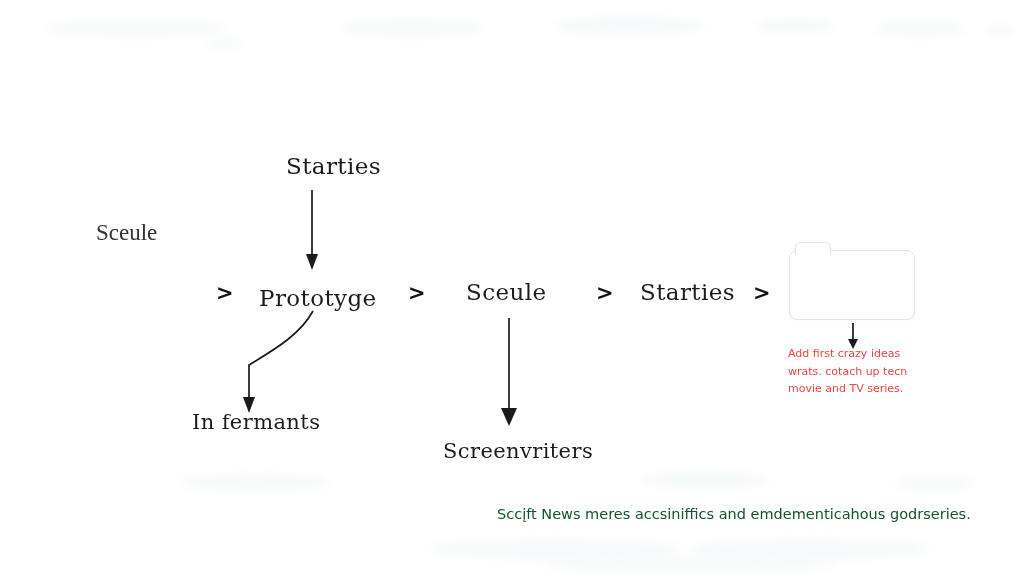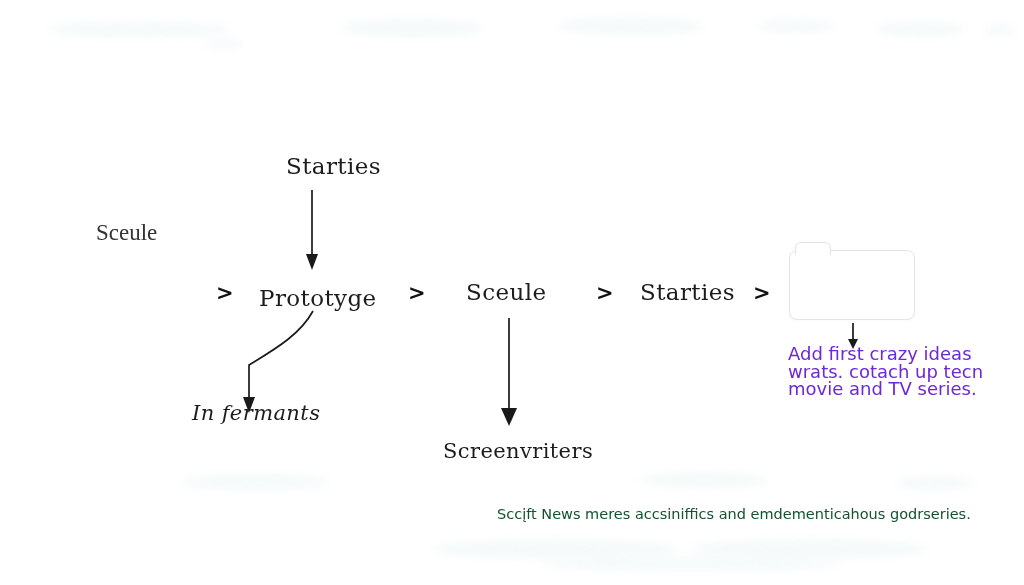--- a/index.html
+++ b/index.html
@@ -34,23 +34,23 @@
   .chevron {
     font-family: "DejaVu Sans", sans-serif;
     font-weight: bold;
     font-size: 21px;
     color: #111111;
     transform: scaleY(1.05);
   }
 
   .caption {
     font-family: "DejaVu Sans", sans-serif;
-    font-size: 18px;
+    font-size: 11px;
     line-height: 17.5px;
-    color: #6d28d9;
+    color: #ef4444;
     white-space: nowrap;
   }
 
   .footer-text {
     font-family: "DejaVu Sans", sans-serif;
     font-size: 14.5px;
     color: #14532d;
     white-space: nowrap;
   }
 
@@ -136,21 +136,21 @@
     <div>Add first crazy ideas</div>
     <div>wrats. cotach up tecn</div>
     <div>movie and TV series.</div>
   </div>
 
   <svg class="abs arrow" style="left:235px; top:307px;" width="90" height="112" viewBox="0 0 90 112">
     <path d="M78,4 C66,26 44,40 14,58 L14,90"></path>
     <polygon points="8,90 20,90 14,106"></polygon>
   </svg>
 
-  <div class="abs slab small" style="left:192px; top:403px;font-style:italic;">
+  <div class="abs slab small" style="left:192px; top:412px;">
     <div>In fermants</div>
   </div>
 
   <svg class="abs arrow" style="left:497px; top:318px;" width="24" height="112" viewBox="0 0 24 112">
     <line x1="12" y1="0" x2="12" y2="90"></line>
     <polygon points="4,90 20,90 12,108"></polygon>
   </svg>
 
   <div class="abs slab small" style="left:443px; top:441px;text-align:center;">Screenvriters</div>
 

